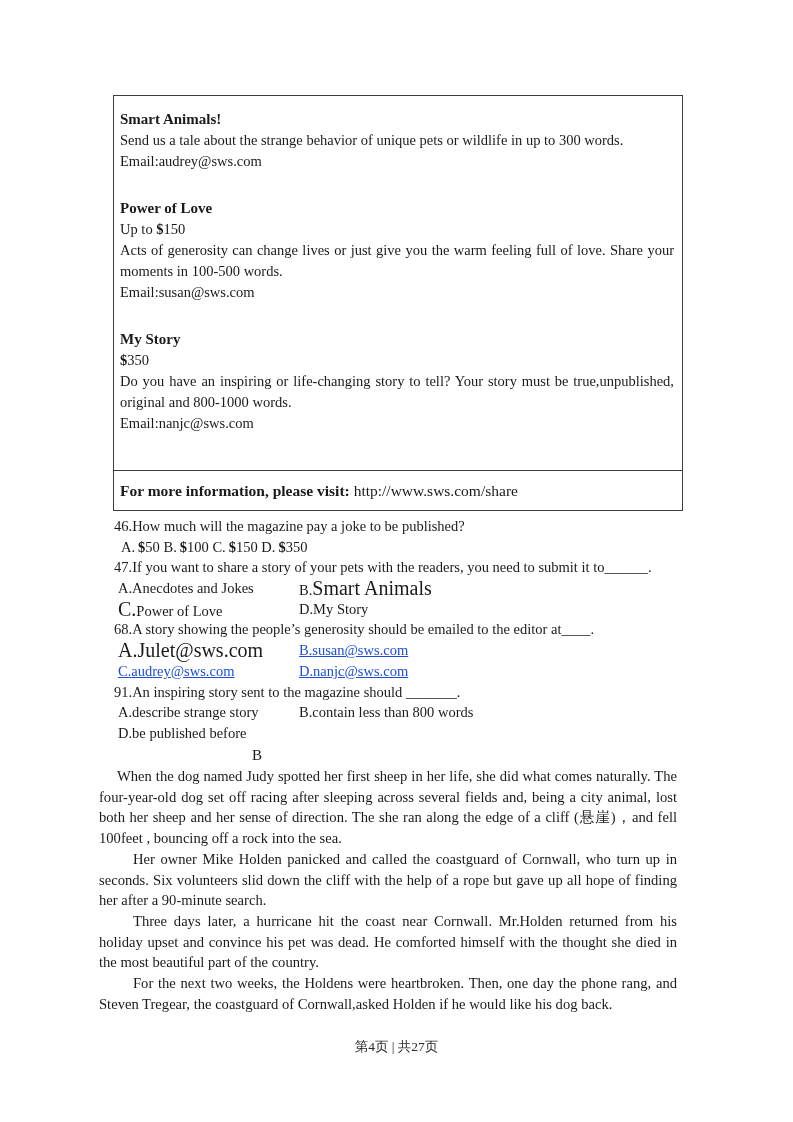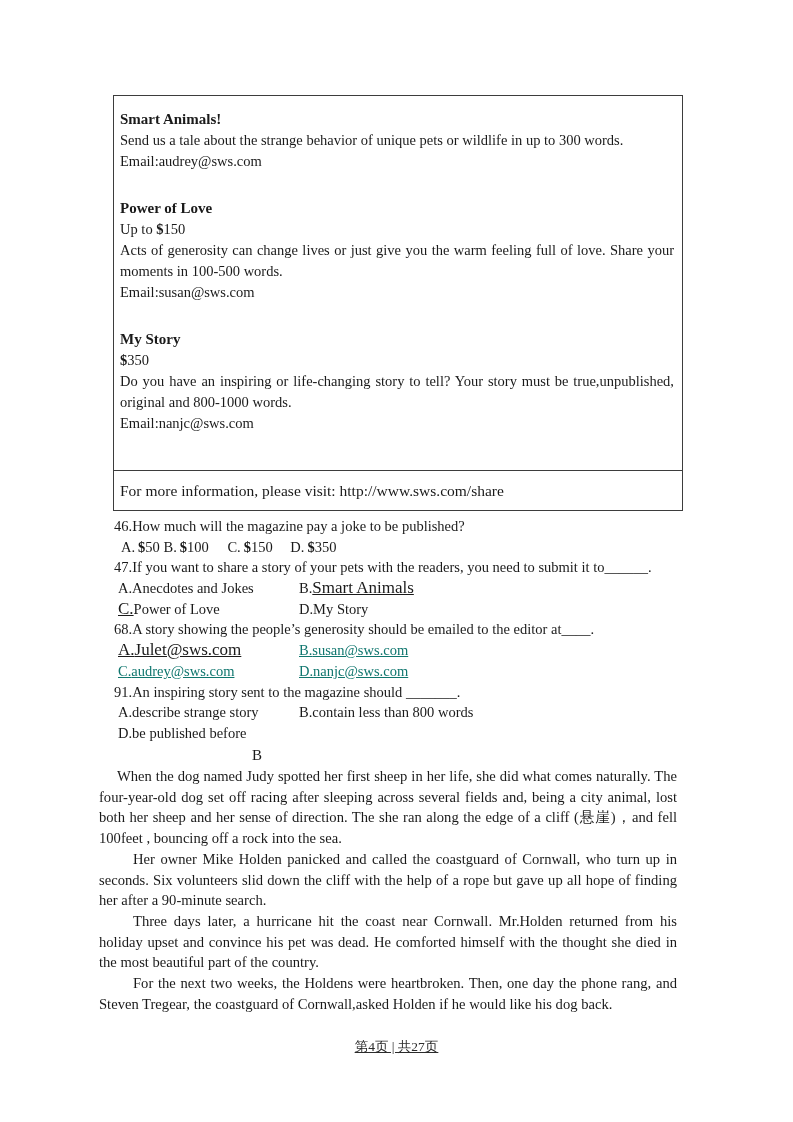--- a/index.html
+++ b/index.html
@@ -21,52 +21,51 @@
   .notice-section { margin-bottom:27px; }
   .nline { line-height:20.8px; font-size:14.5px; }
   .ntitle { font-weight:bold; font-size:15px; line-height:20.8px; }
   .ndesc { text-align:justify; }
   .dollar { font-weight:bold; }
   .notice-footer {
     border-top:1.5px solid #3d3d3d;
     padding:9px 6px; height:40px;
     font-size:15.5px; line-height:21px;
   }
-  .notice-footer .bold { font-weight:normal; }
+  .notice-footer .bold { font-weight:bold; }
   
   .questions {
     position:absolute; top:516px; left:114px; width:566px;
     font-size:14.5px;
   }
   .qline { line-height:20.7px; height:20.7px; white-space:nowrap; }
   .opt-row { display:flex; }
   .opt-col1 { width:181px; }
   .opt-col2 { flex:1; }
   .q46opts .optA { margin-left:3px; }
-  .q46opts .optB { margin-right:15px; }
-  .q46opts .optC { margin-right:14px; }
+  .q46opts .optB { }
+  .q46opts .optC { margin-right:0; }
   .q46opts .opt-label { margin-right:3px; }
   .opt-pad { padding-left:4px; }
-  .large { font-size:17px;text-decoration:underline; }
-  .link { color:#0f766e; text-decoration:underline; cursor:pointer;font-family:Liberation Serif, serif; }
+  .large { font-size:20px; }
+  .link { color:#1d4ed8; text-decoration:underline; cursor:pointer;font-family:Liberation Serif, serif; }
   
   .passage {
     position:absolute; top:744px; left:99px; width:578px;
     font-size:14.6px; line-height:20.7px;
   }
   .passage-label { margin-left:153px; height:22px; line-height:22px; font-size:15px; }
   .passage p { text-align:justify; }
   .p-indent-sm { text-indent:18px; }
   .p-indent-lg { text-indent:34px; }
   
   .page-footer {
     position:absolute; top:1038px; left:0; width:100%;
     text-align:center; font-size:13.5px; color:#2b2b2b;
     font-family:"Liberation Serif","DejaVu Serif",serif;
-    text-decoration:underline;
   }
 </style>
 </head>
 <body>
 
 <div class="page">
 
   <div class="notice-box">
     <div class="notice-main">
 

